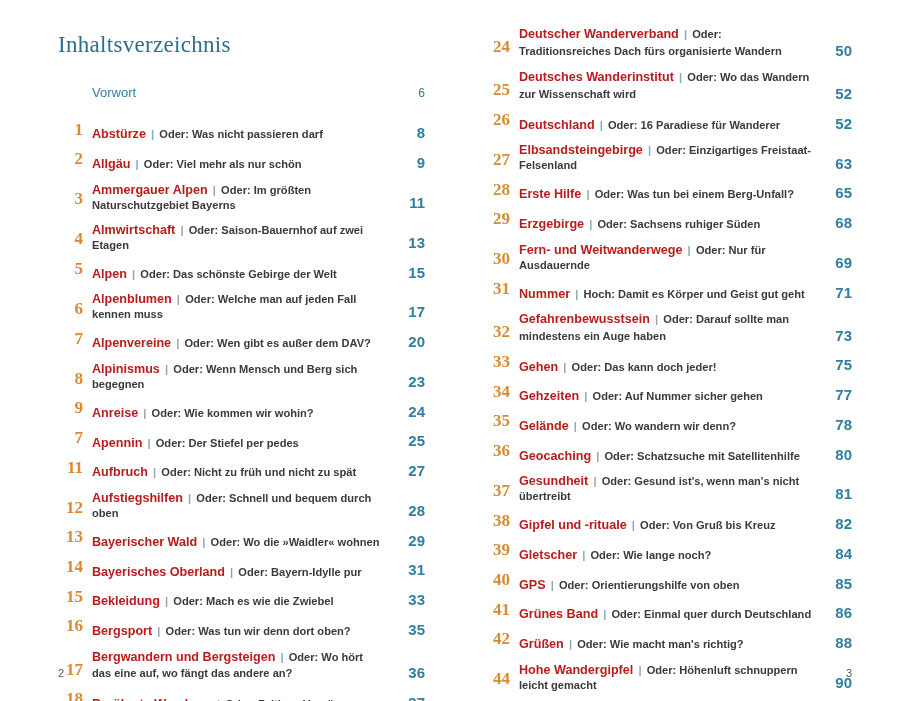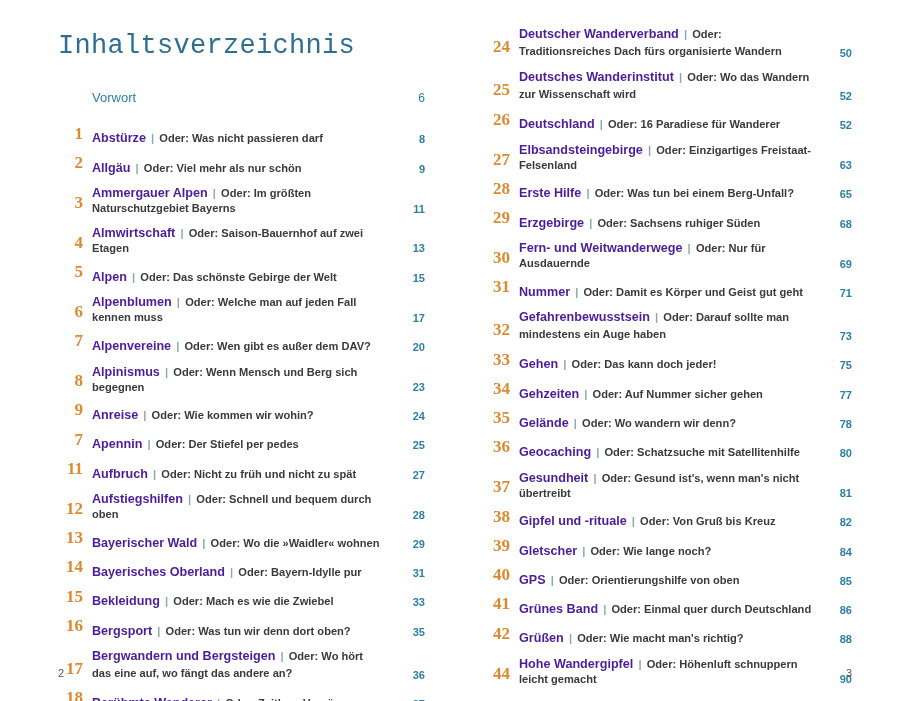--- a/index.html
+++ b/index.html
@@ -27,22 +27,22 @@
   }
   .col-left {
     width: 455px;
     padding: 24px 30px 0 58px;
   }
   .col-right {
     width: 455px;
     padding: 24px 58px 0 30px;
   }
   .title {
-    font-family: Liberation Mono, monospace;
-    font-size: 27px;
+    font-family: Liberation Serif, serif;
+    font-size: 23px;
     font-weight: normal;
     color: #2f6f8d;
     letter-spacing: 0.3px;
     margin: 8px 0 26px 0;
     line-height: 1.1;
   }
   .entry {
     display: flex;
     align-items: flex-end;
     margin-bottom: 7.5px;
@@ -61,36 +61,36 @@
     position: relative;
     top: -2px;
   }
   .body {
     flex: 1;
     font-size: 11.2px;
     color: #3b3b3b;
     padding-top: 2px;
   }
   .kw {
-    color: #4c1d95;
+    color: #b91c1c;
     font-size: 12.6px;
   }
   .sep {
     color: #8aa8b4;
     padding: 0 2px;
   }
   .rest {
     color: #3a3a3a;
     font-size: 11.1px;
   }
   .pg {
     width: 40px;
     min-width: 40px;
     text-align: right;
-    font-size: 11px;
+    font-size: 15px;
     color: #2f7fa0;
     padding-top: 3px;
   }
   .pg.bottom {
     align-self: flex-end;
     padding-bottom: 0px;
   }
   .vorwort {
     display: flex;
     align-items: flex-start;
@@ -256,21 +256,21 @@
           <div class="body"><span class="kw">Erzgebirge</span><span class="sep"> | </span><span class="rest">Oder: Sachsens ruhiger Süden</span></div>
           <div class="pg">68</div>
         </div>
         <div class="entry">
           <div class="num">30</div>
           <div class="body"><span class="kw">Fern- und Weitwanderwege</span><span class="sep"> | </span><span class="rest">Oder: Nur für Ausdauernde</span></div>
           <div class="pg">69</div>
         </div>
         <div class="entry">
           <div class="num">31</div>
-          <div class="body"><span class="kw">Nummer</span><span class="sep"> | </span><span class="rest">Oder: Damit es Körper und Geist gut geht</span></div>
+          <div class="body"><span class="kw">Nummer</span><span class="sep"> | </span><span class="rest">Hoch: Damit es Körper und Geist gut geht</span></div>
           <div class="pg">71</div>
         </div>
         <div class="entry two-line">
           <div class="num">32</div>
           <div class="body"><span class="kw">Gefahrenbewusstsein</span><span class="sep"> | </span><span class="rest">Oder: Darauf sollte man mindestens ein Auge haben</span></div>
           <div class="pg bottom">73</div>
         </div>
         <div class="entry">
           <div class="num">33</div>
           <div class="body"><span class="kw">Gehen</span><span class="sep"> | </span><span class="rest">Oder: Das kann doch jeder!</span></div>

